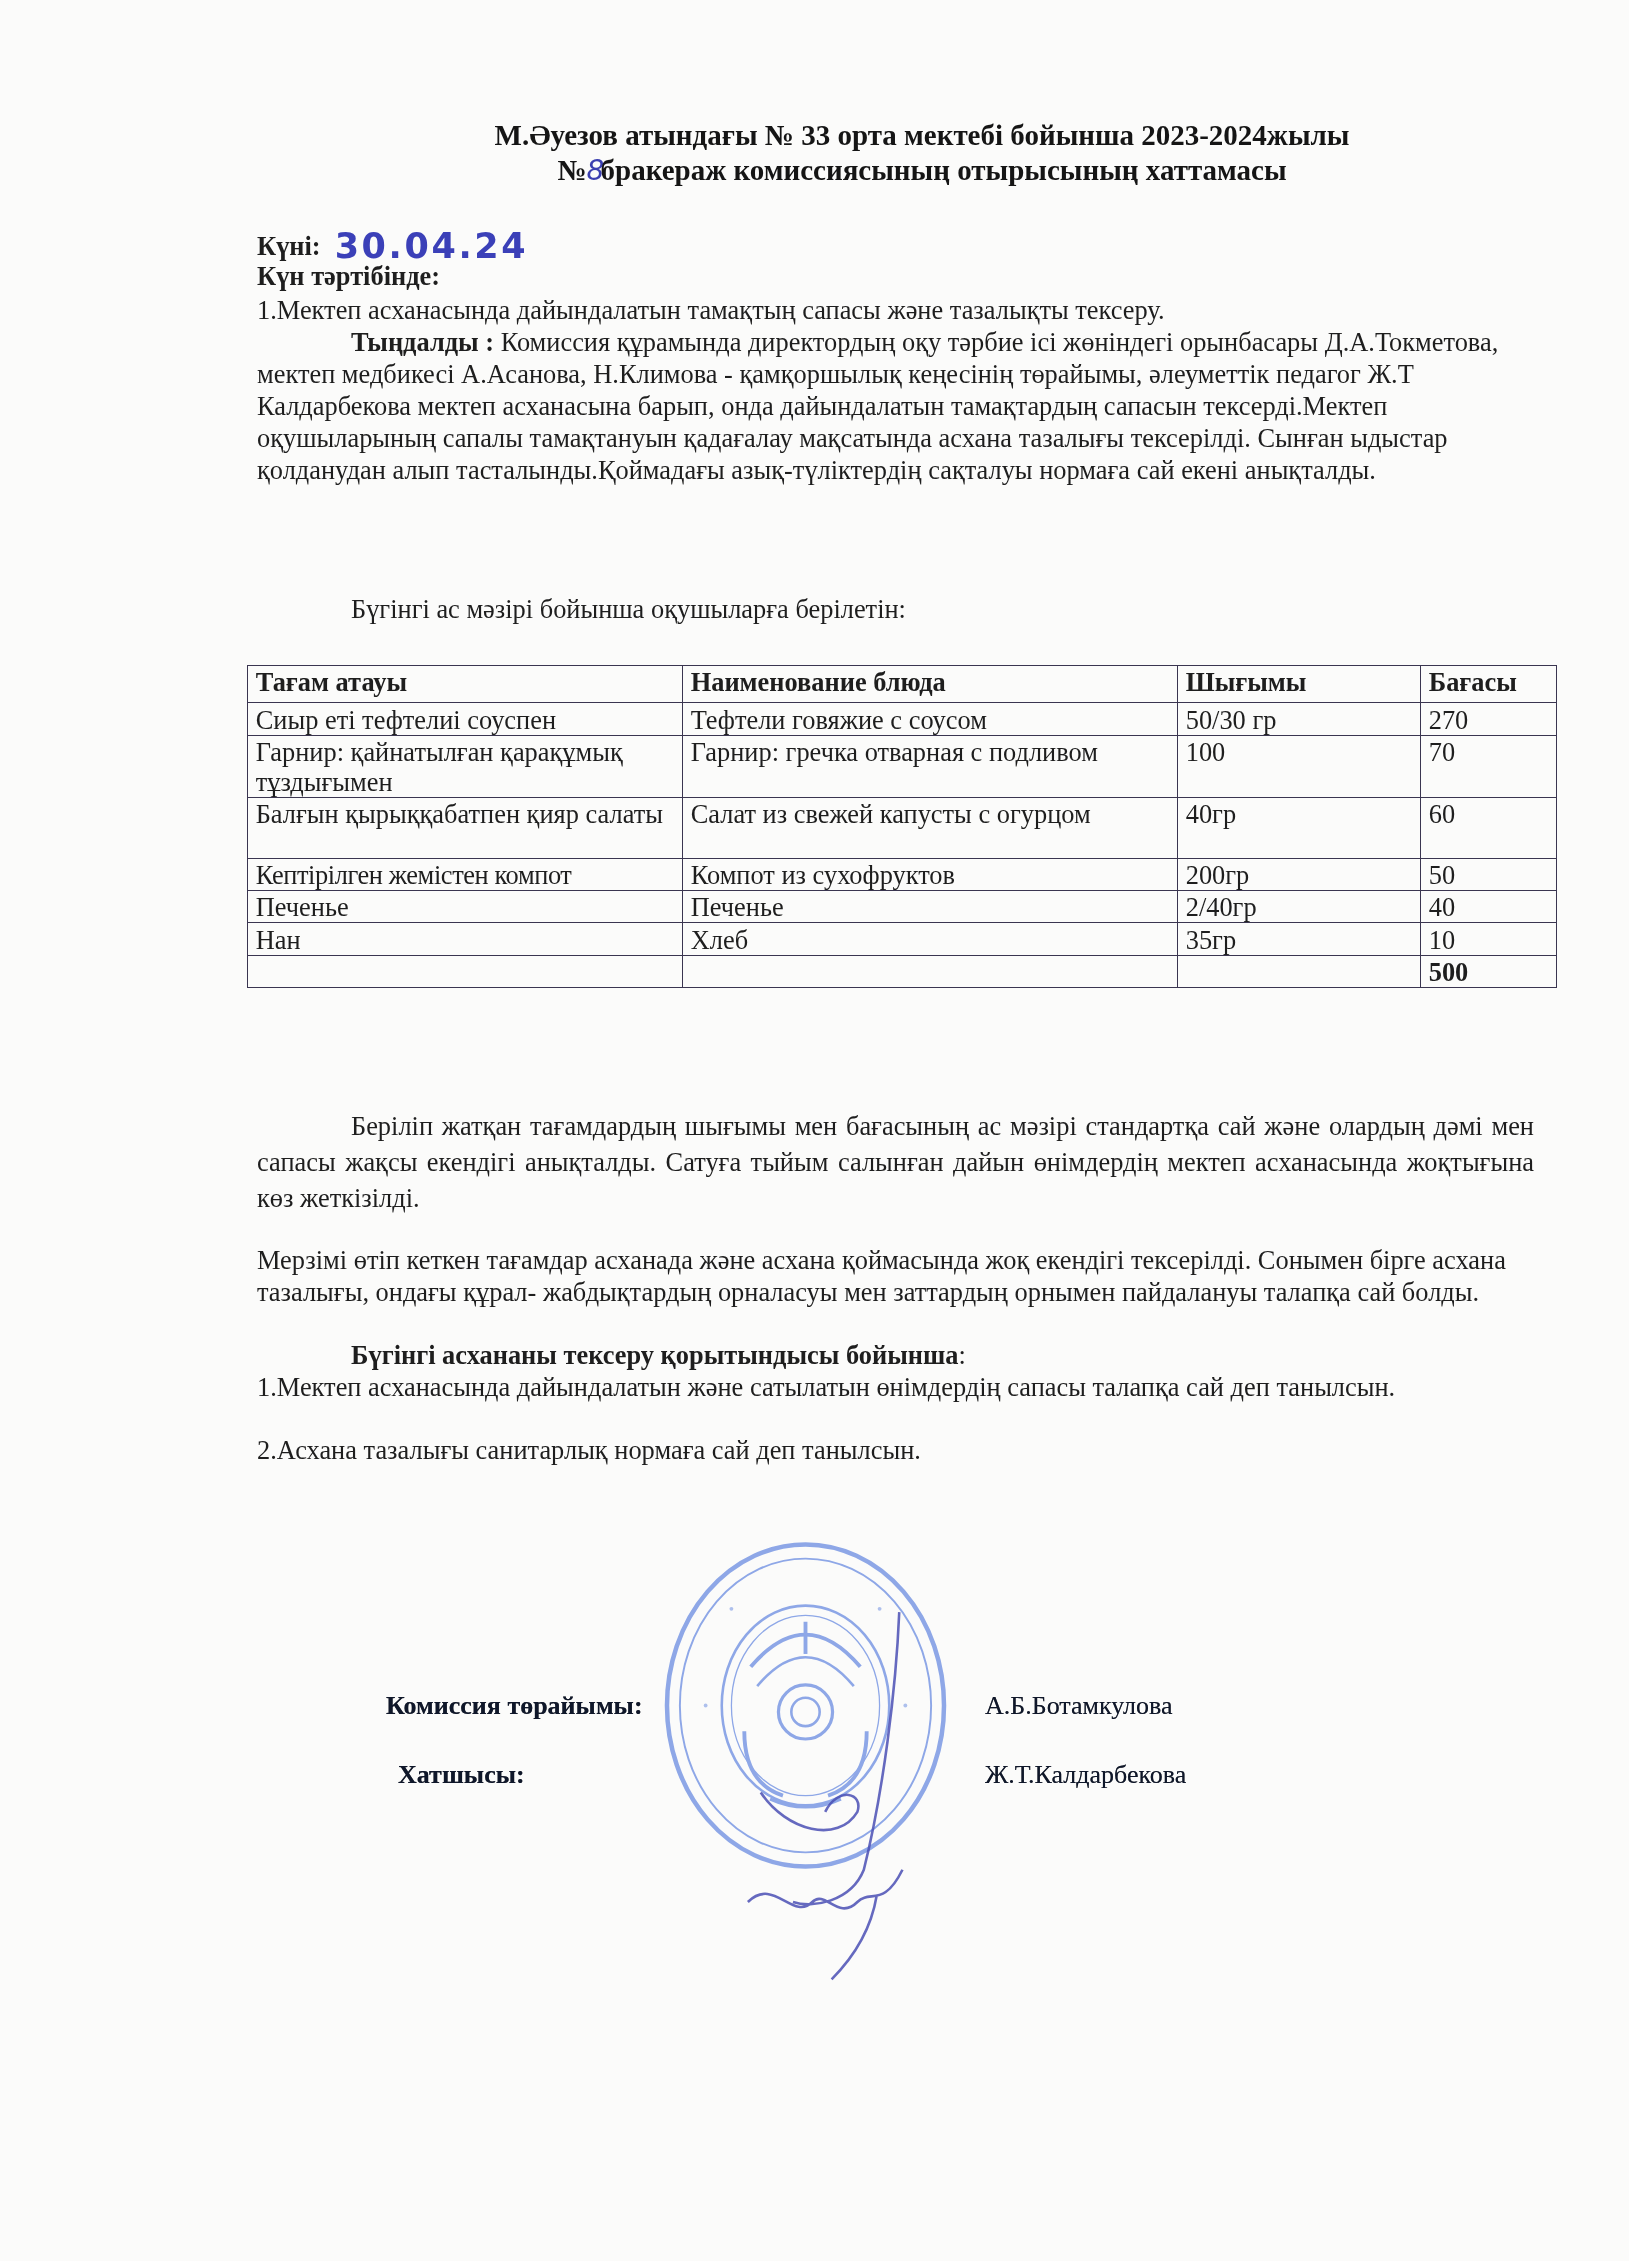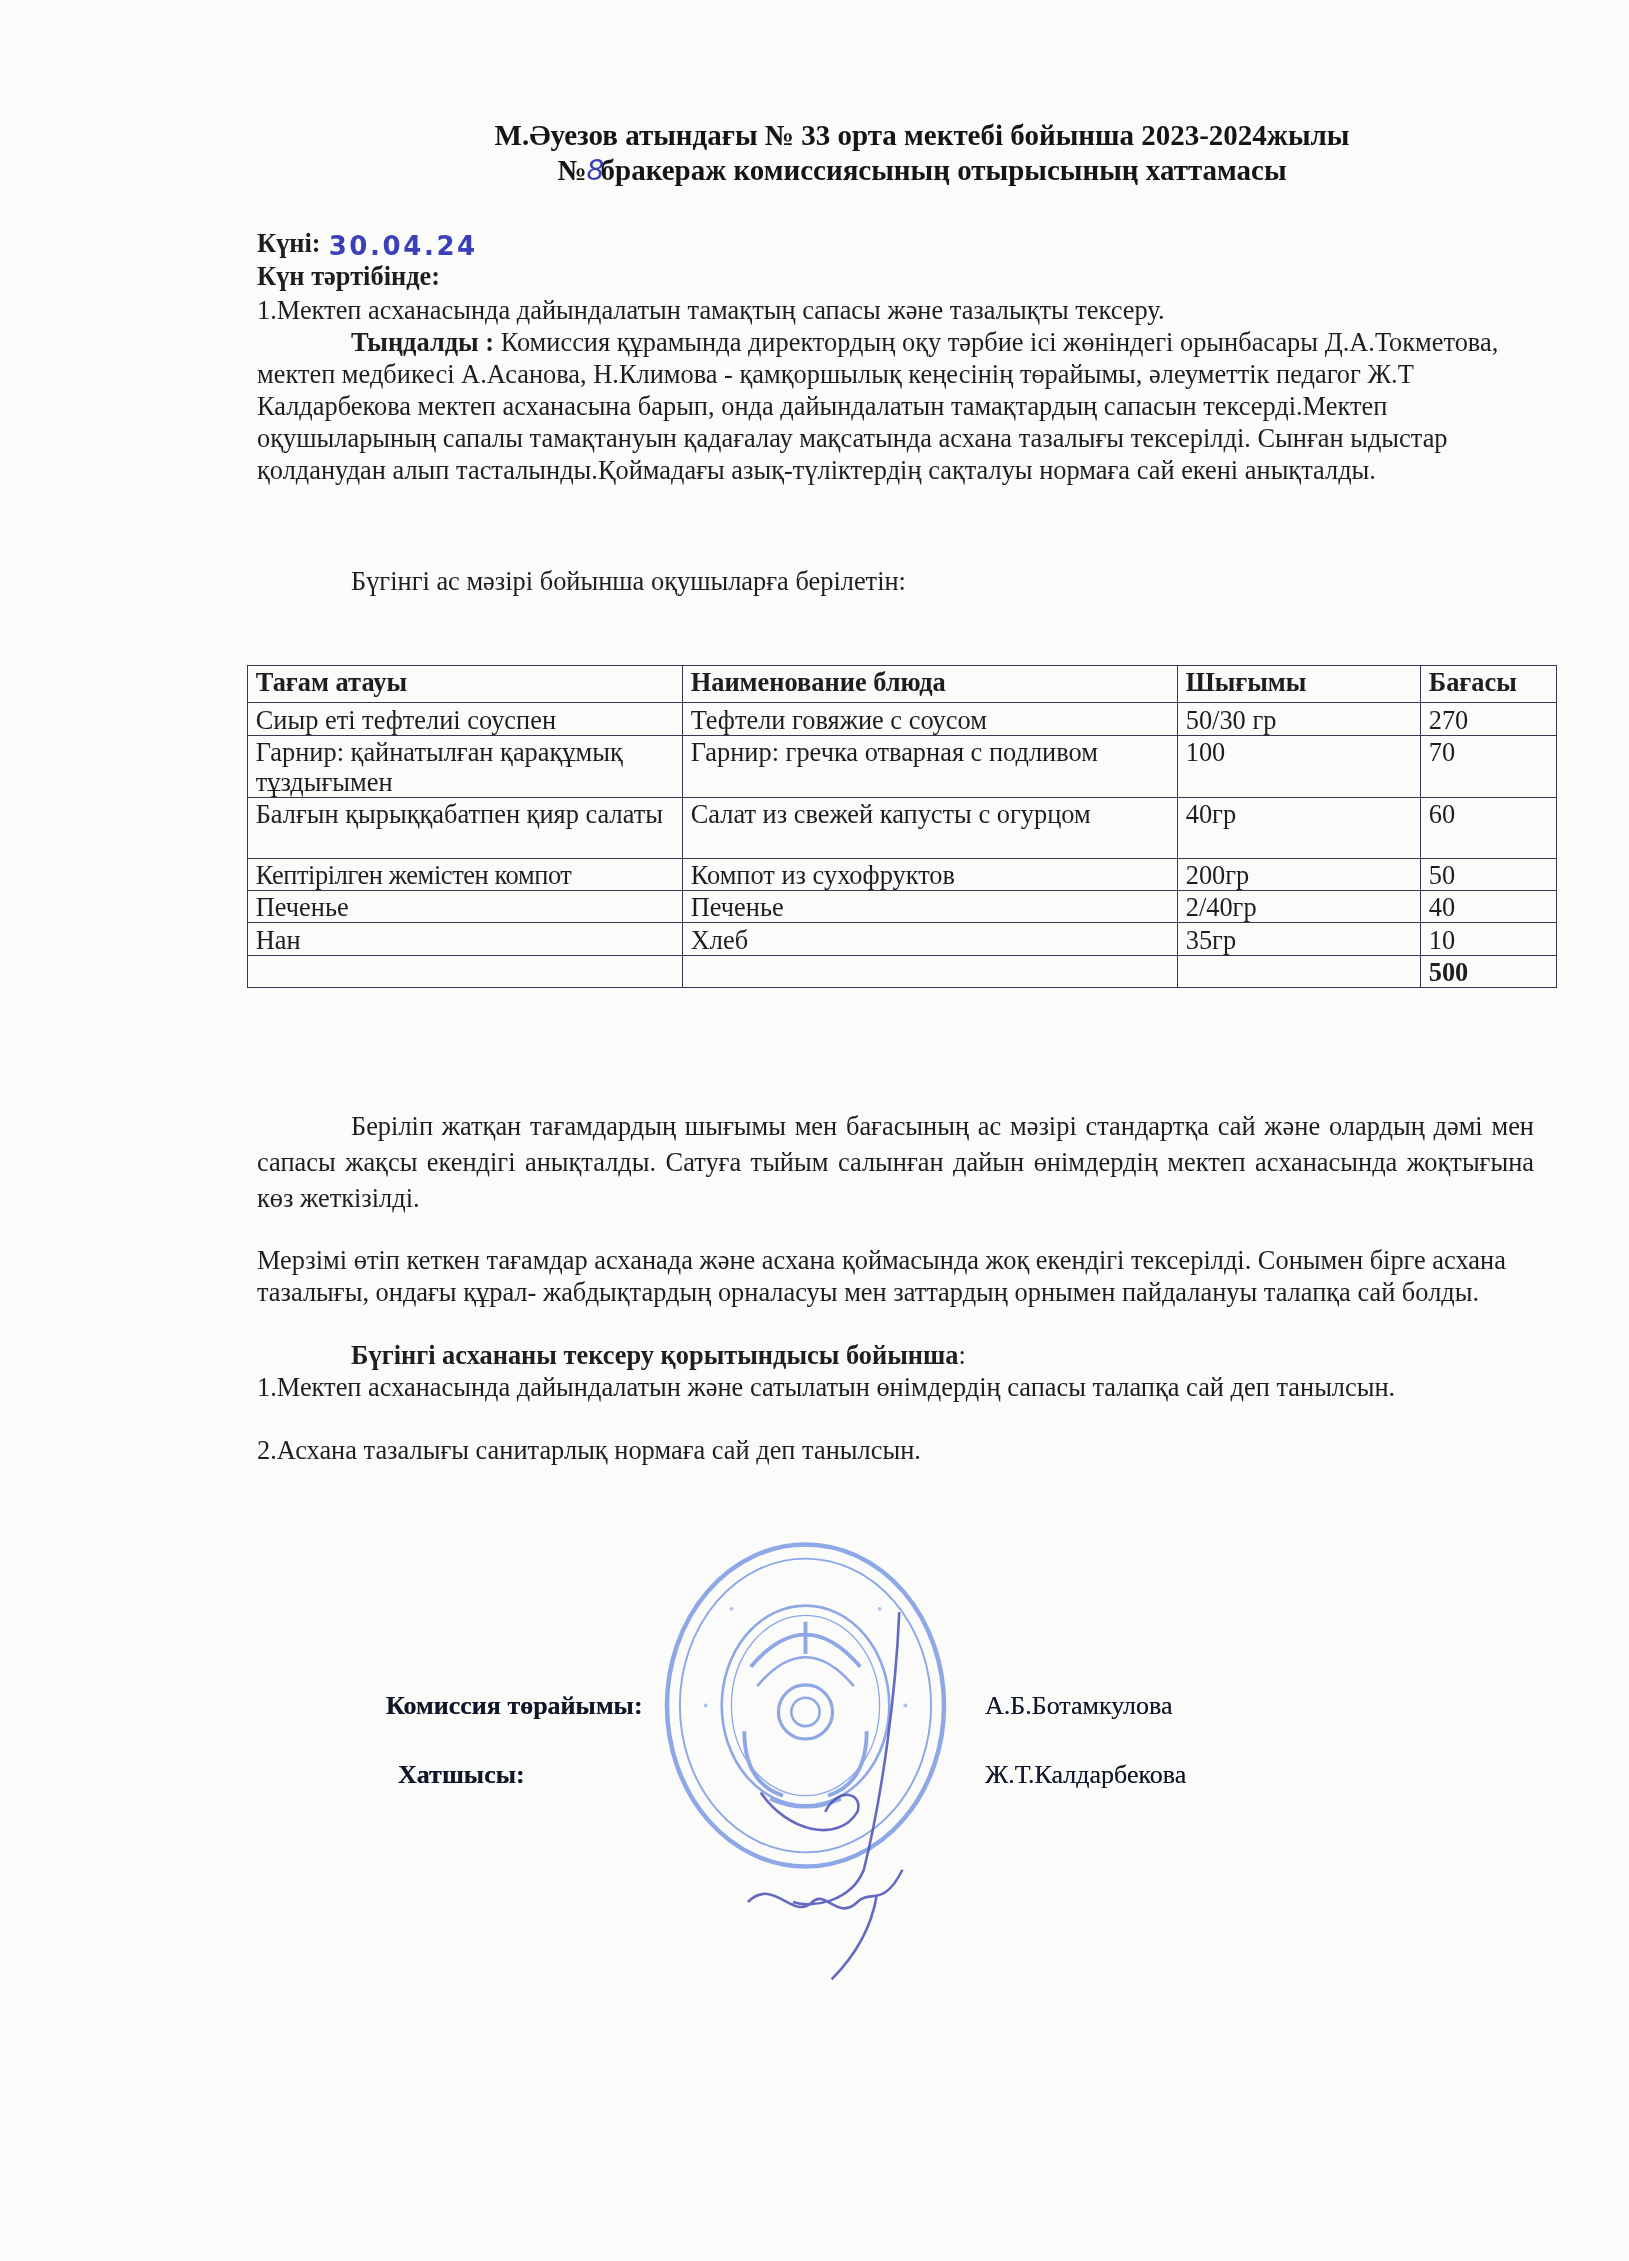--- a/index.html
+++ b/index.html
@@ -21,22 +21,22 @@
   .hw-num {
     display: inline-block; color: #3b3fb0; font-family: "DejaVu Sans", sans-serif;
     font-weight: normal; font-style: italic; font-size: 28px; width: 14px; text-align: center;
   }
   .line {
     position: absolute; left: 257px; font-size: 26.4px; line-height: 33px; white-space: nowrap;
   }
   .bold { font-weight: bold; }
   .date-label { top: 227px; }
   .hw-date {
-    display: inline-block; margin-left: 8px; color: #3b40b8;
-    font-family: "DejaVu Sans", sans-serif; font-size: 26px; letter-spacing: 2.6px;
+    display: inline-block; margin-left: 14px; color: #3b40b8;
+    font-family: "DejaVu Sans", sans-serif; font-size: 35px; letter-spacing: 2.6px;
     transform: translateY(2.6px);
   }
   .para {
     position: absolute; left: 257px; width: 1277px;
     font-size: 26.4px; line-height: 32px;
   }
   .indent { text-indent: 94px; }
   .just { text-align: justify; }
 
   table.menu {
@@ -67,21 +67,21 @@
   <div class="title t2"><span>№</span><span class="hw-num">8</span><span>бракераж комиссиясының отырысының хаттамасы</span></div>
 
   <div class="line bold date-label">
     <span>Күні:</span><span class="hw-date">30.04.24</span>
   </div>
   <div class="line bold" style="top:260px">Күн тәртібінде:</div>
   <div class="line" style="top:294px">1.Мектеп асханасында дайындалатын тамақтың сапасы және тазалықты тексеру.</div>
 
   <div class="para indent" style="top:326px; width:1264px;"><span class="bold">Тыңдалды :</span><span> Комиссия құрамында директордың оқу тәрбие ісі жөніндегі орынбасары  Д.А.Токметова, мектеп медбикесі А.Асанова, Н.Климова  - қамқоршылық кеңесінің төрайымы, әлеуметтік педагог Ж.Т Калдарбекова мектеп асханасына барып, онда дайындалатын тамақтардың сапасын тексерді.Мектеп оқушыларының сапалы тамақтануын қадағалау мақсатында асхана тазалығы тексерілді. Сынған ыдыстар қолданудан алып тасталынды.Қоймадағы азық-түліктердің сақталуы  нормаға сай екені анықталды.</span></div>
 
-  <div class="para indent" style="top:565px">Бүгінгі  ас мәзірі бойынша оқушыларға берілетін:</div>
+  <div class="para indent" style="top:593px">Бүгінгі  ас мәзірі бойынша оқушыларға берілетін:</div>
 
   <table class="menu">
     <colgroup>
       <col style="width:435px">
       <col style="width:495px">
       <col style="width:243px">
       <col style="width:136px">
     </colgroup>
     <thead>
       <tr>

